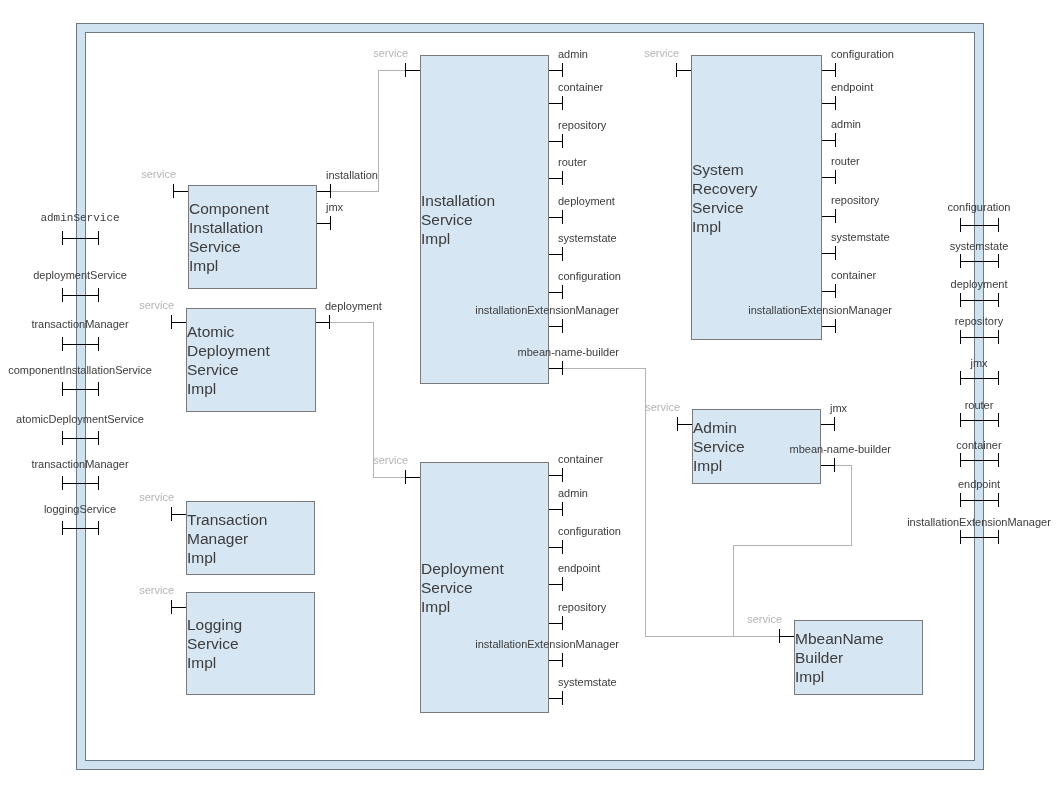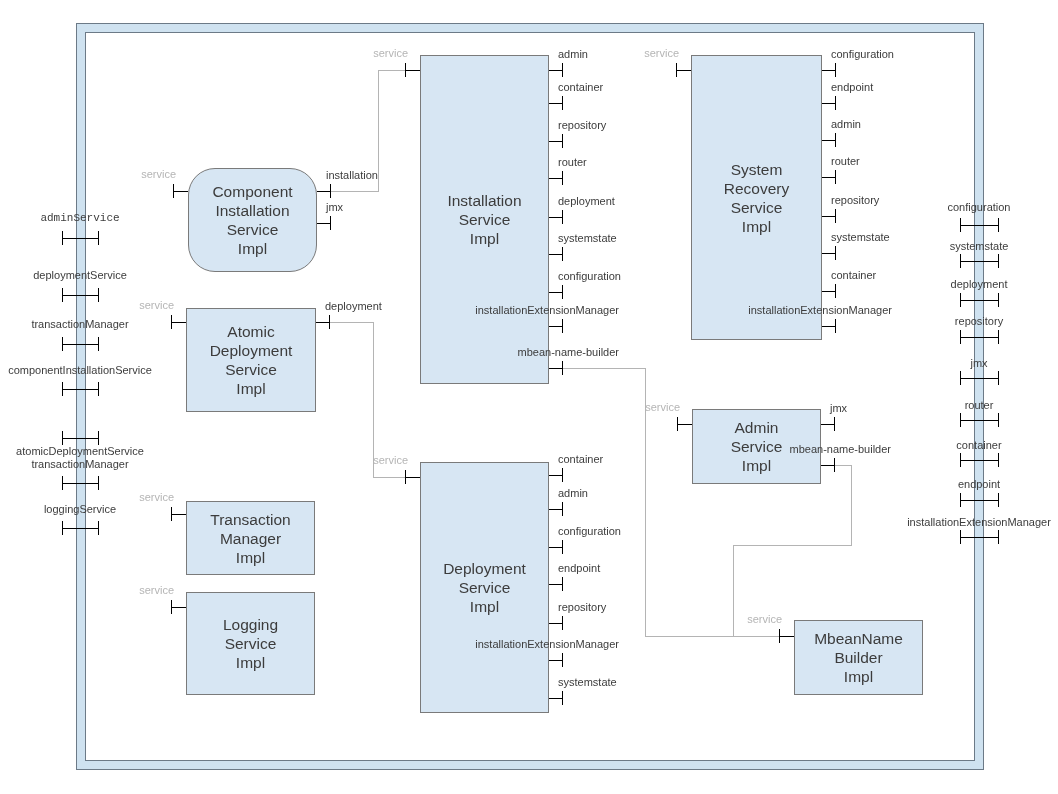--- a/index.html
+++ b/index.html
@@ -9,21 +9,21 @@
   
   .frame{position:absolute;left:76px;top:23px;width:906px;height:745px;
          background:var(--frame-band);border:1px solid var(--frame-border);}
   .frame-inner{position:absolute;left:8px;top:8px;right:8px;bottom:8px;
          background:#ffffff;border:1px solid var(--frame-border);}
 
   .title{position:absolute;left:214px;top:731px;font-size:21px;color:var(--label);}
 
   
   .box{position:absolute;background:var(--box-fill);border:1px solid var(--box-border);
-       display:flex;flex-direction:column;align-items:center;justify-content:center;
+       display:flex;flex-direction:column;align-items:flex-start;justify-content:center;
        font-size:15.5px;line-height:19px;color:var(--label);text-align:center;}
 
   
   .seg{position:absolute;background:var(--connector);}
 
   
   .pline{position:absolute;height:1px;background:var(--port);}
   .ptick{position:absolute;width:1px;height:14px;background:var(--port);}
   .plabel{position:absolute;font-size:11px;line-height:14px;color:var(--label);white-space:nowrap;}
   .slabel{position:absolute;font-size:11px;line-height:14px;color:var(--service-label);white-space:nowrap;}
@@ -45,21 +45,21 @@
       <div class="seg" style="left: 373px; top: 477px; width: 33px; height: 1px;"></div>
       <div class="seg" style="left: 562px; top: 368px; width: 84px; height: 1px;"></div>
       <div class="seg" style="left: 645px; top: 368px; width: 1px; height: 269px;"></div>
       <div class="seg" style="left: 645px; top: 636px; width: 135px; height: 1px;"></div>
       <div class="seg" style="left: 834px; top: 465px; width: 18px; height: 1px;"></div>
       <div class="seg" style="left: 851px; top: 465px; width: 1px; height: 81px;"></div>
       <div class="seg" style="left: 733px; top: 545px; width: 119px; height: 1px;"></div>
       <div class="seg" style="left: 733px; top: 545px; width: 1px; height: 92px;"></div>
     </div>
   <div id="layer-components">
-      <div class="box" style="left: 188px; top: 168px; width: 127px; height: 102px; border-radius: 27px;">
+      <div class="box" style="left: 188px; top: 185px; width: 127px; height: 102px;">
         <div>Component</div>
         <div>Installation</div>
         <div>Service</div>
         <div>Impl</div>
       </div>
       <div class="ptick" style="left: 173px; top: 184px;"></div>
       <div class="pline" style="left: 174px; top: 191px; width: 14px;"></div>
       <div class="slabel" style="top: 167px; right: 882px;">service</div>
       <div class="pline" style="left: 317px; top: 191px; width: 13px;"></div>
       <div class="ptick" style="left: 330px; top: 184px;"></div>
@@ -228,21 +228,21 @@
       <div class="ptick" style="left: 62px; top: 337px;"></div>
       <div class="ptick" style="left: 98px; top: 337px;"></div>
       <div class="blabel" style="left: 80px; top: 317px;">transactionManager</div>
       <div class="pline" style="left: 62px; top: 389px; width: 36px;"></div>
       <div class="ptick" style="left: 62px; top: 382px;"></div>
       <div class="ptick" style="left: 98px; top: 382px;"></div>
       <div class="blabel" style="left: 80px; top: 363px;">componentInstallationService</div>
       <div class="pline" style="left: 62px; top: 438px; width: 36px;"></div>
       <div class="ptick" style="left: 62px; top: 431px;"></div>
       <div class="ptick" style="left: 98px; top: 431px;"></div>
-      <div class="blabel" style="left: 80px; top: 412px; margin-top: 32px;">atomicDeploymentService</div>
+      <div class="blabel" style="left: 80px; top: 412px;">atomicDeploymentService</div>
       <div class="pline" style="left: 62px; top: 483px; width: 36px;"></div>
       <div class="ptick" style="left: 62px; top: 476px;"></div>
       <div class="ptick" style="left: 98px; top: 476px;"></div>
       <div class="blabel" style="left: 80px; top: 457px;">transactionManager</div>
       <div class="pline" style="left: 62px; top: 528px; width: 36px;"></div>
       <div class="ptick" style="left: 62px; top: 521px;"></div>
       <div class="ptick" style="left: 98px; top: 521px;"></div>
       <div class="blabel" style="left: 80px; top: 502px;">loggingService</div>
       <div class="pline" style="left: 960px; top: 225px; width: 38px;"></div>
       <div class="ptick" style="left: 960px; top: 218px;"></div>

